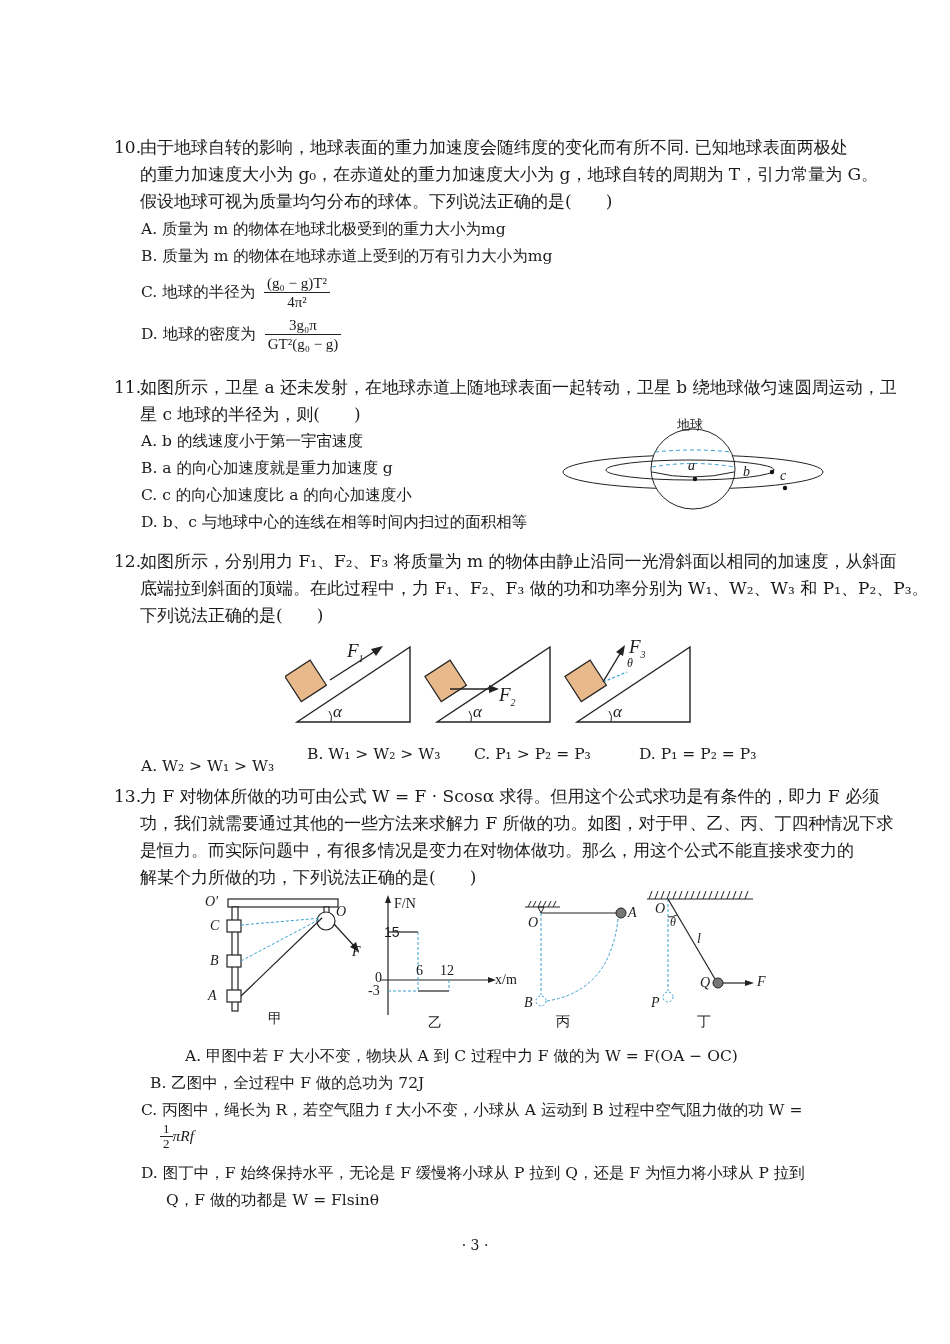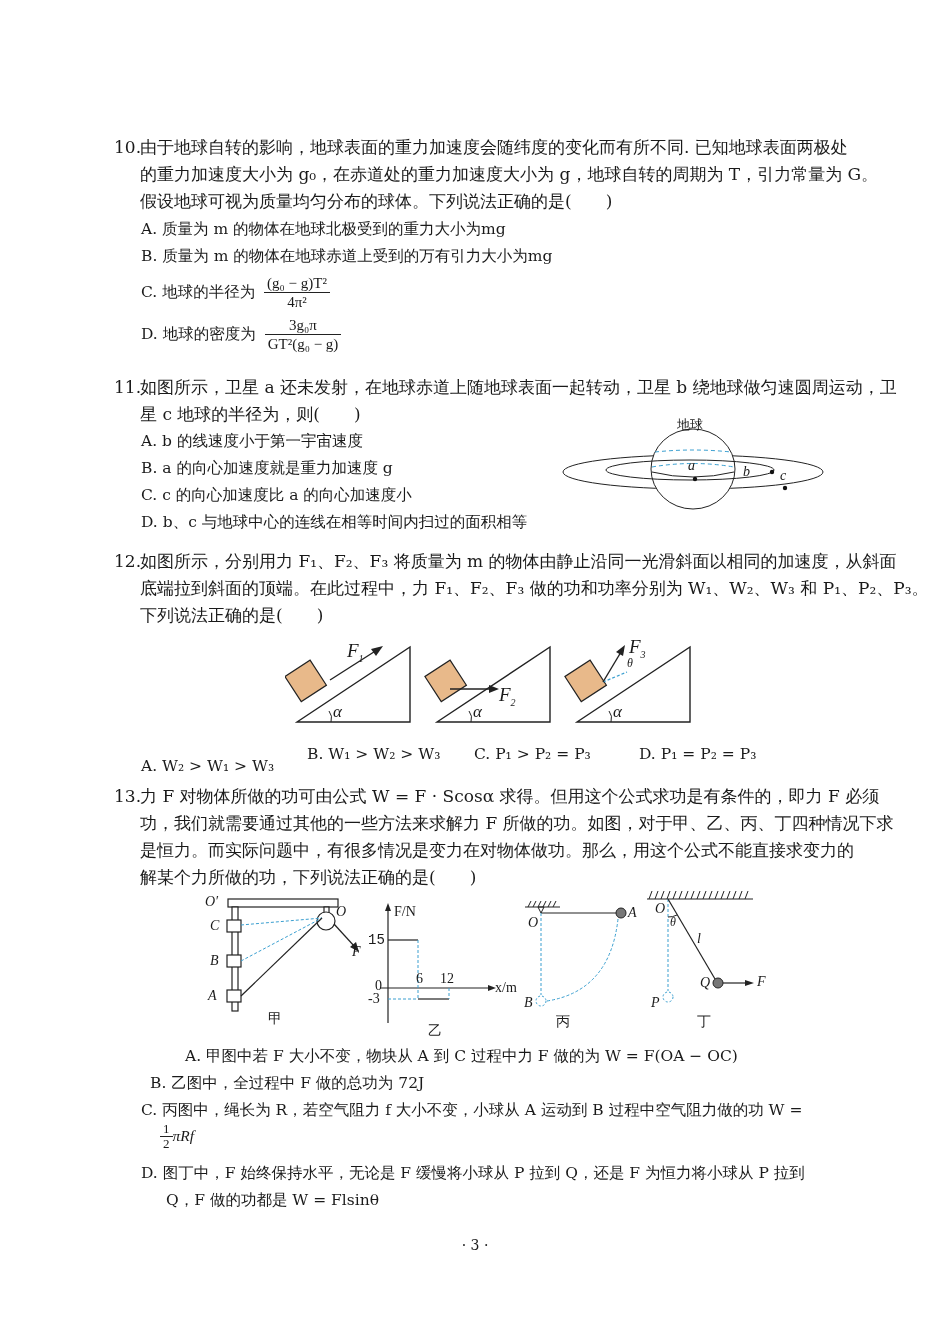--- a/index.html
+++ b/index.html
@@ -136,35 +136,35 @@
   </svg>
   <span class="caption" style="left:5px;top:4px;font-style:italic;font-family:'Liberation Serif',serif;">O′</span>
   <span class="caption" style="left:136px;top:14px;font-style:italic;font-family:'Liberation Serif',serif;">O</span>
   <span class="caption" style="left:10px;top:28px;font-style:italic;font-family:'Liberation Serif',serif;">C</span>
   <span class="caption" style="left:10px;top:63px;font-style:italic;font-family:'Liberation Serif',serif;">B</span>
   <span class="caption" style="left:8px;top:98px;font-style:italic;font-family:'Liberation Serif',serif;">A</span>
   <span class="caption" style="left:152px;top:54px;font-style:italic;font-family:'Liberation Serif',serif;">F</span>
   <span class="caption" style="left:68px;top:120px;">甲</span>
 </div>
 
-<div class="fig" style="left:368px;top:890px;width:150px;height:145px;margin-top:8px;">
+<div class="fig" style="left:368px;top:890px;width:150px;height:145px;">
   <svg width="150" height="145" viewBox="0 0 150 145">
     <line x1="20" y1="125" x2="20" y2="10" stroke="#222" stroke-width="1.2"></line>
     <polygon points="20,5 17,13 23,13" fill="#222"></polygon>
     <line x1="12" y1="90" x2="122" y2="90" stroke="#222" stroke-width="1.2"></line>
     <polygon points="128,90 120,87 120,93" fill="#222"></polygon>
     <polyline points="20,42 50,42" fill="none" stroke="#222" stroke-width="1.2"></polyline>
     <line x1="50" y1="42" x2="50" y2="101" stroke="#3a9fd0" stroke-width="1" stroke-dasharray="3,2"></line>
     <polyline points="50,101 81,101" fill="none" stroke="#222" stroke-width="1.2"></polyline>
     <line x1="81" y1="90" x2="81" y2="101" stroke="#3a9fd0" stroke-width="1" stroke-dasharray="3,2"></line>
     <line x1="20" y1="101" x2="50" y2="101" stroke="#3a9fd0" stroke-width="1" stroke-dasharray="3,2"></line>
   </svg>
   <span class="caption" style="left:26px;top:6px;font-family:'Liberation Serif',serif;font-size:14px;">F/N</span>
   <span class="caption" style="left:127px;top:82px;font-family:'Liberation Serif',serif;font-size:14px;">x/m</span>
-  <span class="caption" style="left:0px;top:34px;font-family:Liberation Mono, monospace;">15</span>
+  <span class="caption" style="left:16px;top:34px;font-family:Liberation Sans, sans-serif;">15</span>
   <span class="caption" style="left:7px;top:80px;font-family:'Liberation Serif',serif;">0</span>
   <span class="caption" style="left:0px;top:93px;font-family:'Liberation Serif',serif;">-3</span>
   <span class="caption" style="left:48px;top:73px;font-family:'Liberation Serif',serif;">6</span>
   <span class="caption" style="left:72px;top:73px;font-family:'Liberation Serif',serif;">12</span>
   <span class="caption" style="left:60px;top:124px;">乙</span>
 </div>
 
 <div class="fig" style="left:520px;top:895px;width:120px;height:140px;">
   <svg width="120" height="140" viewBox="0 0 120 140">
     <line x1="5" y1="12" x2="40" y2="12" stroke="#222" stroke-width="1.2"></line>

